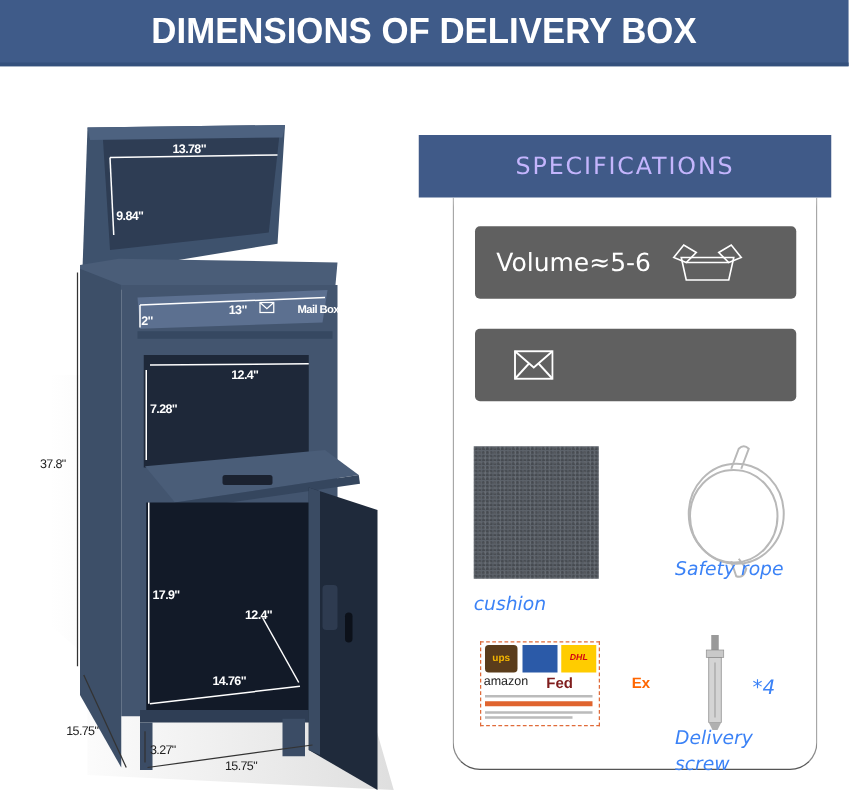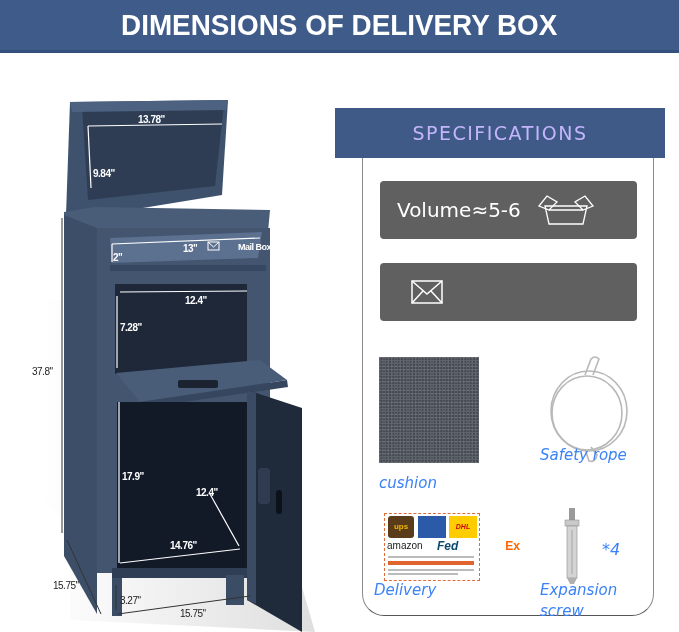--- a/index.html
+++ b/index.html
@@ -159,34 +159,33 @@
     <path d="M40 94 L44 106 Q50 108 52 100 L46 92"></path>
   </g>
 </svg>
 <div class="acc-label" style="left:540px;top:446px;width:104px;">Safety rope</div>
 
 <div style="position:absolute;left:384px;top:513px;width:94px;height:66px;border:1.5px dashed #e06b3a;background:#fff;">
   <div style="position:absolute;left:3px;top:2px;width:26px;height:22px;background:#5a3c1b;border-radius:3px;color:#f2b400;font-size:8px;font-weight:bold;text-align:center;line-height:22px;">ups</div>
   <div style="position:absolute;left:33px;top:2px;width:28px;height:22px;background:#2b5aa8;"></div>
   <div style="position:absolute;left:64px;top:2px;width:28px;height:22px;background:#ffcc00;color:#d40511;font-size:7px;font-weight:bold;text-align:center;line-height:22px;font-style:italic;">DHL</div>
   <div style="position:absolute;left:2px;top:26px;font-size:10px;color:#222;">amazon</div>
-  <div style="position:absolute;left:52px;top:25px;font-size:12px;font-weight:bold;"><span style="color:#0c4a6e;font-style:italic;">Fed</span><span style="color:#ff6600;margin-left:47px;">Ex</span></div>
+  <div style="position:absolute;left:52px;top:25px;font-size:12px;font-weight:bold;"><span style="color:#7f1d1d;">Fed</span><span style="color:#ff6600;margin-left:47px;">Ex</span></div>
   <div style="position:absolute;left:3px;top:42px;width:86px;height:2px;background:#bbb;"></div>
   <div style="position:absolute;left:3px;top:47px;width:86px;height:4px;background:#e0642e;"></div>
   <div style="position:absolute;left:3px;top:55px;width:86px;height:2px;background:#bbb;"></div>
   <div style="position:absolute;left:3px;top:59px;width:70px;height:2px;background:#bbb;"></div>
 </div>
 <div class="acc-label" style="left:374px;top:580px;width:114px;line-height:21px;">
-  <div>Delivery</div>
 </div>
 
 <svg style="position:absolute;left:562px;top:508px;" width="20" height="76" viewBox="0 0 20 76">
   <rect x="7" y="0" width="6" height="12" fill="#9a9a9a"></rect>
   <rect x="3" y="12" width="14" height="6" fill="#c9c9c9" stroke="#888" stroke-width="0.5"></rect>
   <rect x="5" y="18" width="10" height="52" fill="#d4d4d4" stroke="#8a8a8a" stroke-width="0.6"></rect>
   <line x1="10" y1="22" x2="10" y2="66" stroke="#999" stroke-width="0.8"></line>
   <polygon points="5,70 15,70 12,76 8,76" fill="#b0b0b0"></polygon>
 </svg>
 <div class="acc-label" style="left:602px;top:540px;font-size:16px;">*4</div>
 <div class="acc-label" style="left:540px;top:580px;width:104px;line-height:21px;">
-  <div>Expansion</div>
+  <div>Delivery</div>
   <div>screw</div>
 </div>
 
 </body></html>

